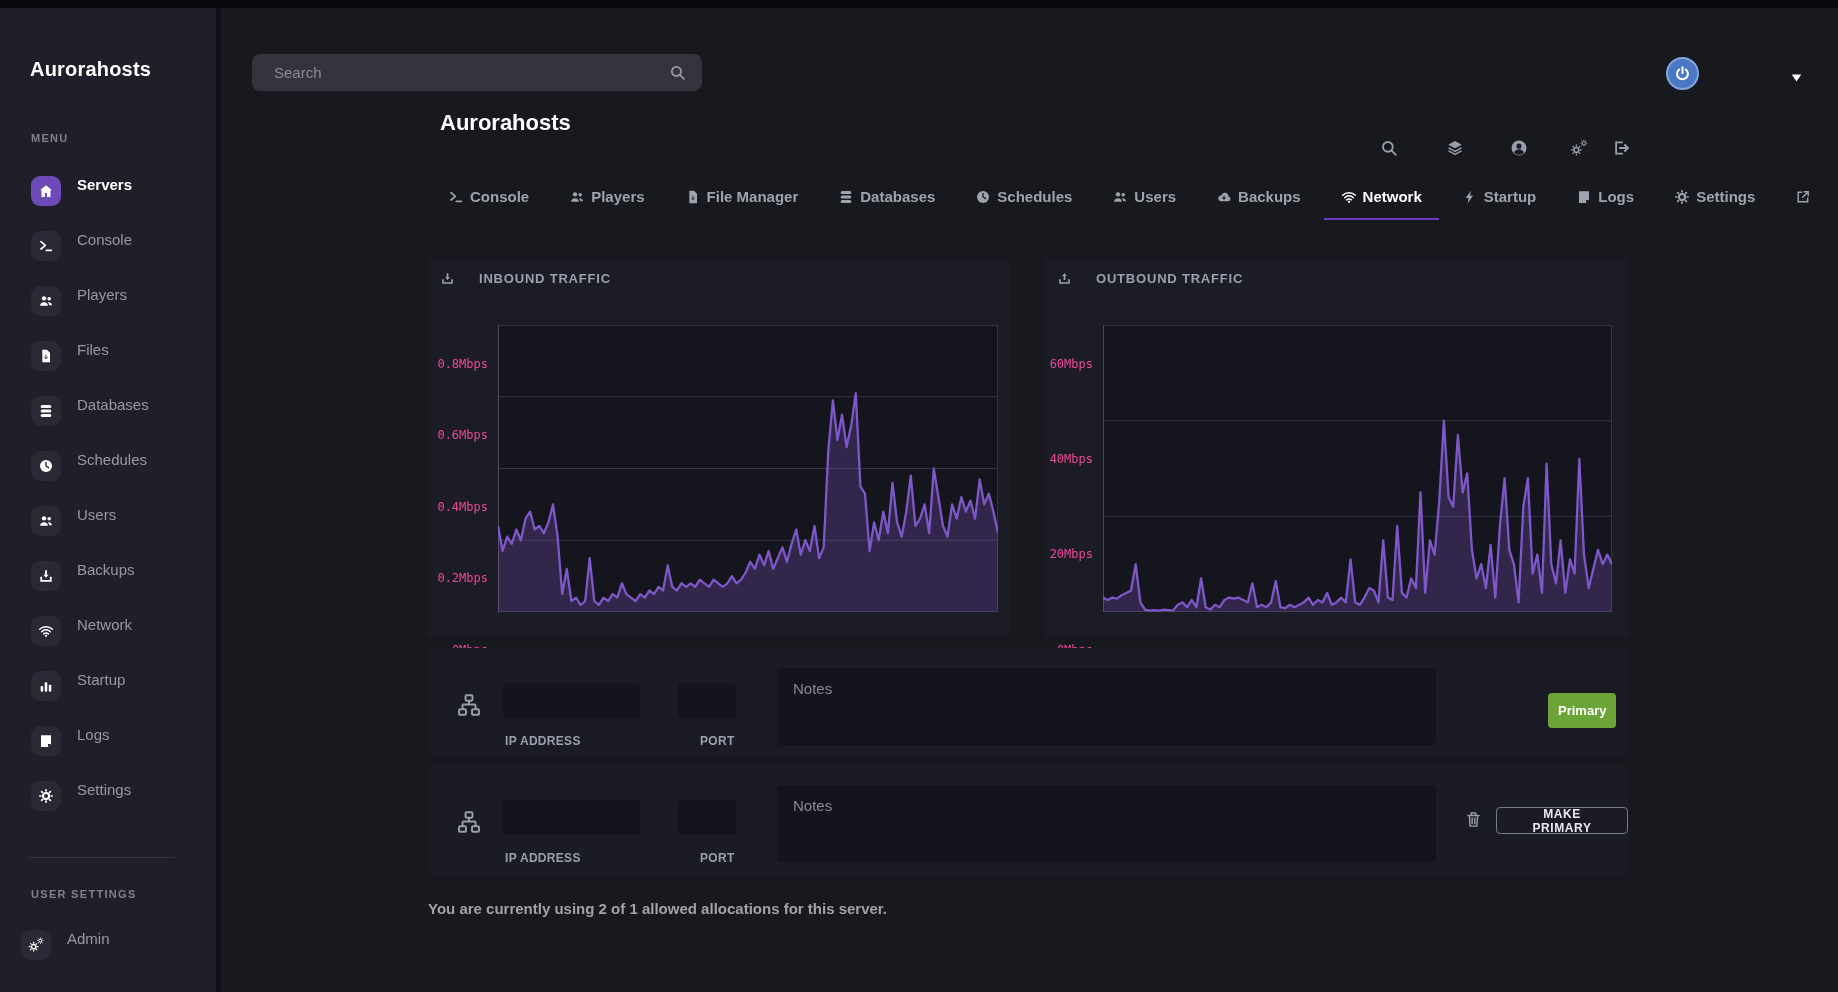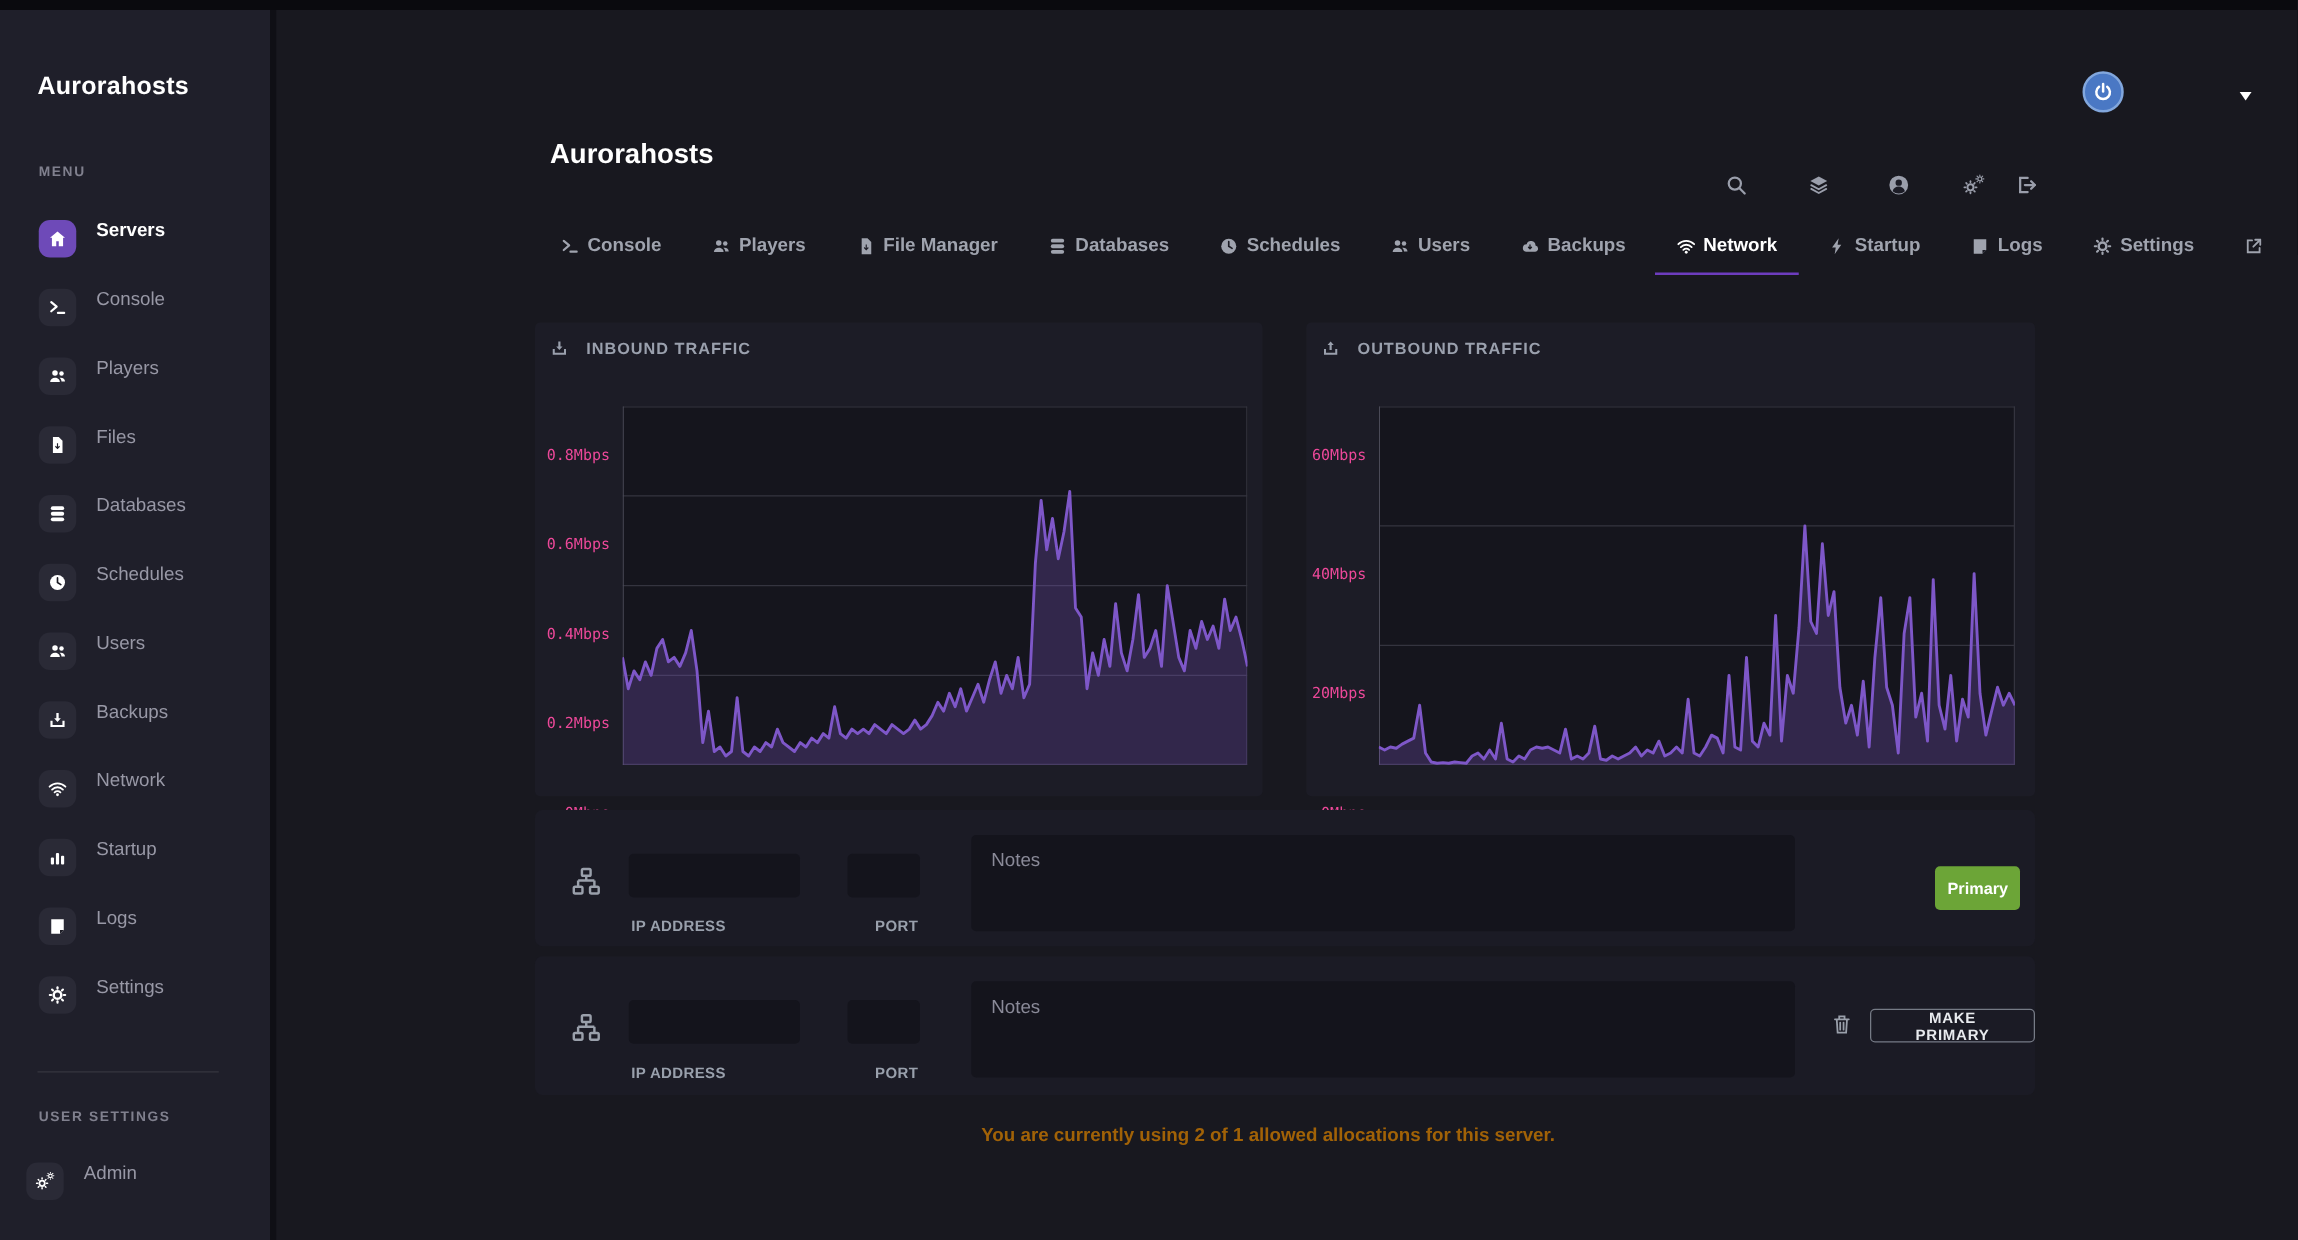--- a/index.html
+++ b/index.html
@@ -44,21 +44,21 @@
   .tab { position:relative; display:flex; align-items:center; gap:6px; font-size:15px; font-weight:600; color:#9fa3ae; cursor:pointer; white-space:nowrap; }
   .tab svg { width:16px; height:16px; }
   .tab.active { color:#ffffff; }
   .tab.active::after { content:""; position:absolute; left:-17px; right:-17px; bottom:-15px; height:2px; background:#6d3cbe; }
   .tab-ext { margin-left:0; }
 
   
   .chart-card { position:absolute; top:258px; height:379px; background:#1c1c26; border-radius:4px; }
   .chart-card.inbound { left:428px; width:582px; }
   .chart-card.outbound { left:1045px; width:583px; }
-  .card-title { position:absolute; left:12px; top:13px; display:flex; align-items:center; gap:14px; color:#9aa0ad;justify-content:center; }
+  .card-title { position:absolute; left:12px; top:13px; display:flex; align-items:center; gap:24px; color:#9aa0ad;justify-content:center; }
   .card-title svg { width:15px; height:15px; }
   .card-title span { font-size:13px; font-weight:bold; letter-spacing:.8px; }
   .plot { position:absolute; top:67px; height:287px; background:#15151d; }
   .plot-in { left:70px; width:500px; }
   .plot-out { left:58px; width:509px; }
   .ytick { position:absolute; font-family:"DejaVu Sans Mono", monospace; font-size:12px; font-weight:400; color:#ec4899; white-space:nowrap;margin-top:39px; }
 
   
   .alloc-row { position:absolute; left:428px; width:1200px; background:#1b1b25; border-radius:6px; }
   .alloc-row.r1 { top:648px; height:109px; }
@@ -69,21 +69,21 @@
   .well.port { left:250px; width:58px; }
   .field-label { position:absolute; top:86px; font-size:12px; font-weight:600; color:#99a0ac; letter-spacing:.3px; }
   .field-label.ip { left:77px; }
   .field-label.port { left:260px;padding-left:12px; }
   .notes { position:absolute; left:349px; top:20px; width:659px; height:77px; background:#14141c; border:none; border-radius:4px; resize:none; color:#14b8a6; font-size:15px; padding:12px 16px; outline:none; font-family:"Liberation Sans", sans-serif; }
   .notes::placeholder { color:#8a8a98; }
   .badge-primary { position:absolute; left:1120px; top:45px; height:35px; padding:0 10px; background:#6ca537; border-radius:4px; color:#ffffff; font-size:13px; font-weight:bold; display:flex; align-items:center; }
   .trash { position:absolute; left:1036px; top:44px; width:19px; height:20px; color:#9aa0ab; cursor:pointer; }
   .btn-outline { position:absolute; left:1068px; top:42px; height:27px; padding:0 23px; background:transparent; border:1px solid #767b86; border-radius:4px; color:#e8eaee; font-size:12px; font-weight:600; letter-spacing:.6px; display:flex; align-items:center; cursor:pointer; font-family:"Liberation Sans", sans-serif; }
 
-  .footer-note { position:absolute; left:428px; top:900px; width:1173px; text-align:center; font-size:15px; font-weight:bold; color:#a16207; }
+  .footer-note { position:absolute; left:428px; top:900px; width:1173px; text-align:left; font-size:15px; font-weight:bold; color:#a3a3a3; }
 
   svg.sprite { position:absolute; width:0; height:0; overflow:hidden; }
 </style>
 </head>
 <body>
 
 <svg class="sprite" xmlns="http://www.w3.org/2000/svg">
   <symbol id="i-home" viewBox="0 0 24 24">
       <path fill="currentColor" d="M12 3.2L3 10.8h2.3V21h5.2v-6h3v6h5.2V10.8H21z"></path>
     </symbol>
@@ -317,20 +317,26 @@
             <svg>
               <use href="#i-cogs"></use>
             </svg>
           </span>
         <span class="nav-label">Admin</span>
       </div>
     </div>
   </div>
   <div class="sidebar-divider"></div>
 
+  <div class="search-wrap">
+    <input class="search-input" type="text" placeholder="Search" style="">
+    <span class="search-glass"><svg width="17" height="17">
+          <use href="#i-search"></use>
+        </svg></span>
+  </div>
   <div class="power-logo">
       <svg>
         <use href="#i-power"></use>
       </svg>
     </div>
   <span class="caret"><svg width="13" height="10" viewBox="0 0 24 19">
         <path fill="currentColor" d="M3 3h18l-9 13z"></path>
       </svg></span>
 
   <div class="page-title">Aurorahosts</div>

